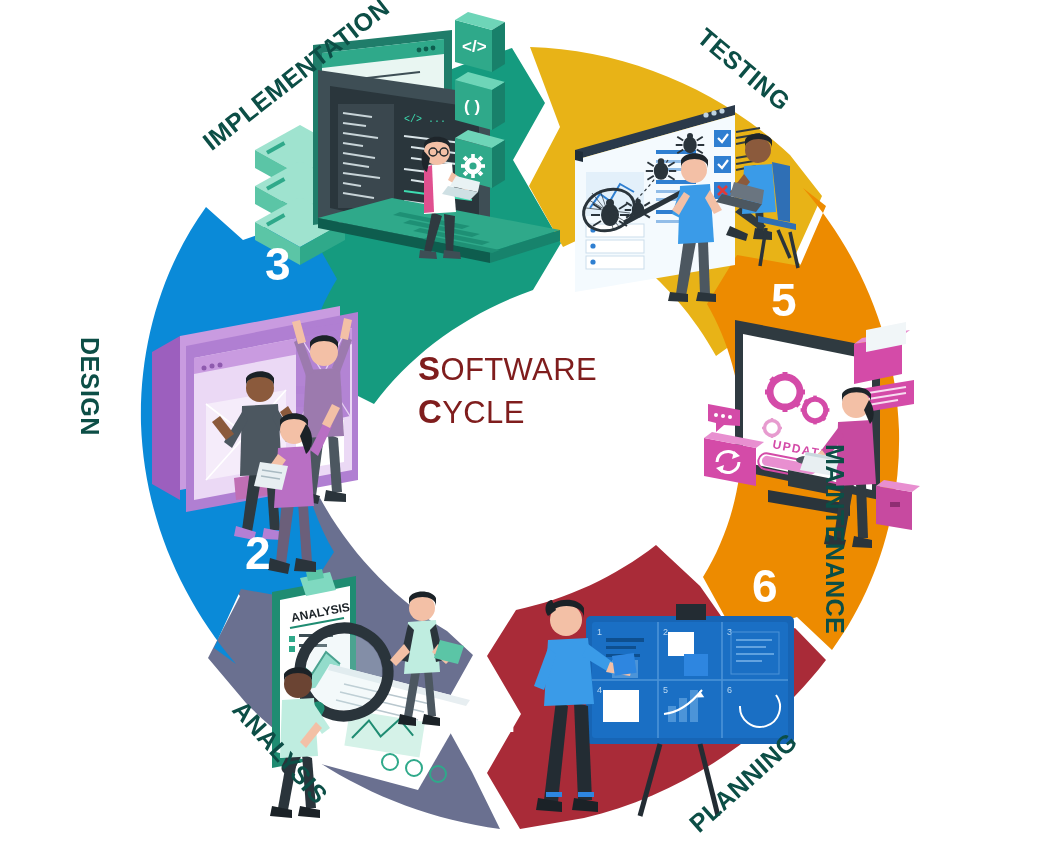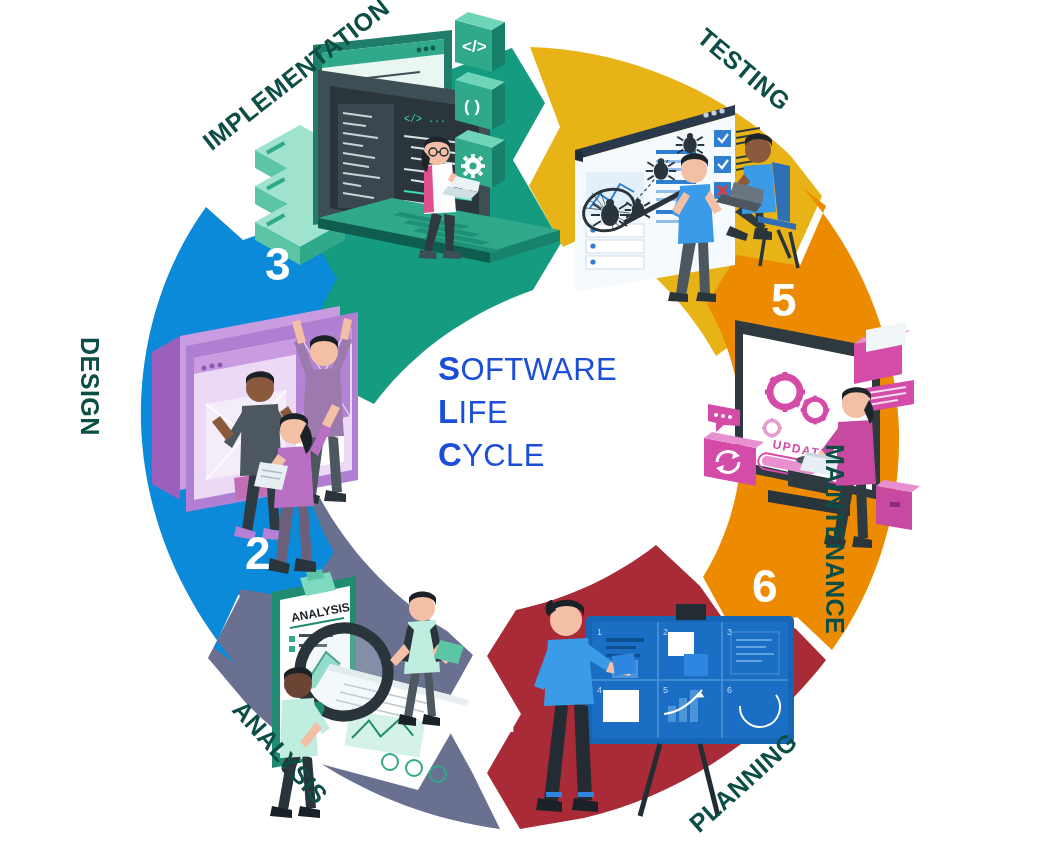--- a/index.html
+++ b/index.html
@@ -41,28 +41,27 @@
 
   
   #center-text {
     position: absolute;
     left: 418px;
     top: 348px;
     width: 270px;
     user-select: none;
   }
   #center-text .line {
-    color: #1d4ed8;
+    color: #7f1d1d;
     font-family: "Liberation Sans", sans-serif;
     font-size: 31px;
     line-height: 42px;
     font-weight: normal;
     white-space: nowrap;
     letter-spacing: 0.4px;
-    margin-left: 20px;
   }
   #center-text .cap {
     font-weight: bold;
     font-size: 33px;
   }
 </style>
 </head>
 <body>
 
 <div id="stage">
@@ -796,20 +795,17 @@
 
   <div class="seg-label" style="left: 216px; top: 738px; transform: rotate(48deg); color: rgb(12, 78, 70);">ANALYSIS</div>
 
   <div class="seg-label" style="left: 104px; top: 337px; transform: rotate(90deg); transform-origin: 0px 0px; color: rgb(12, 78, 70);">DESIGN</div>
 
   <div id="center-text">
     <div class="line">
       <span class="cap">S</span><span>OFTWARE</span>
     </div>
     <div class="line">
-      <span class="cap">L</span><span>IFE</span>
-    </div>
-    <div class="line">
       <span class="cap">C</span><span>YCLE</span>
     </div>
   </div>
 
 </div>
 
 </body></html>

